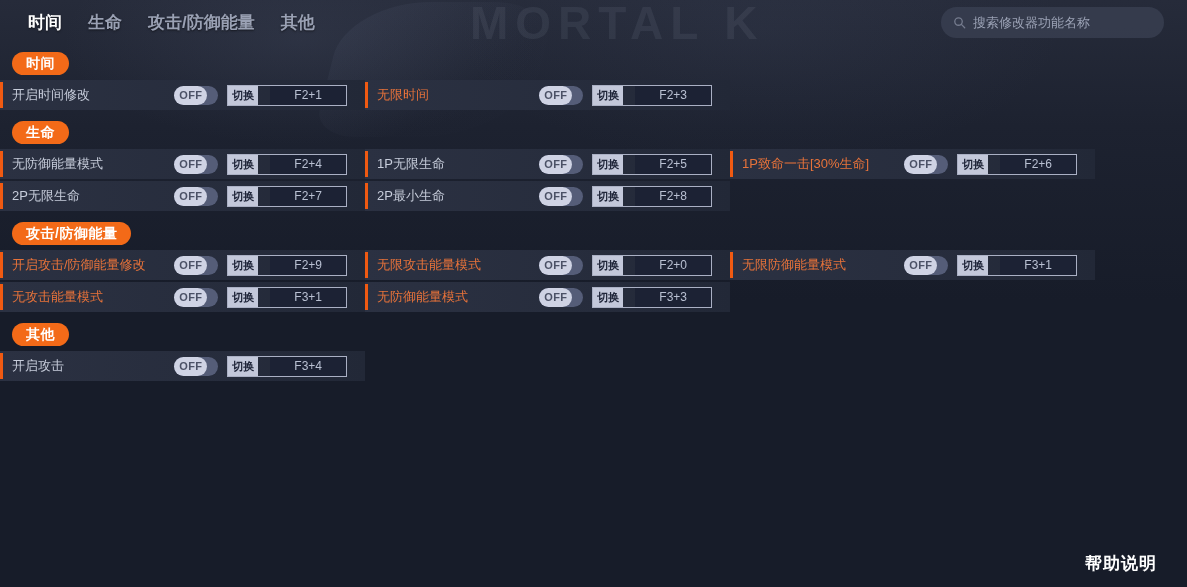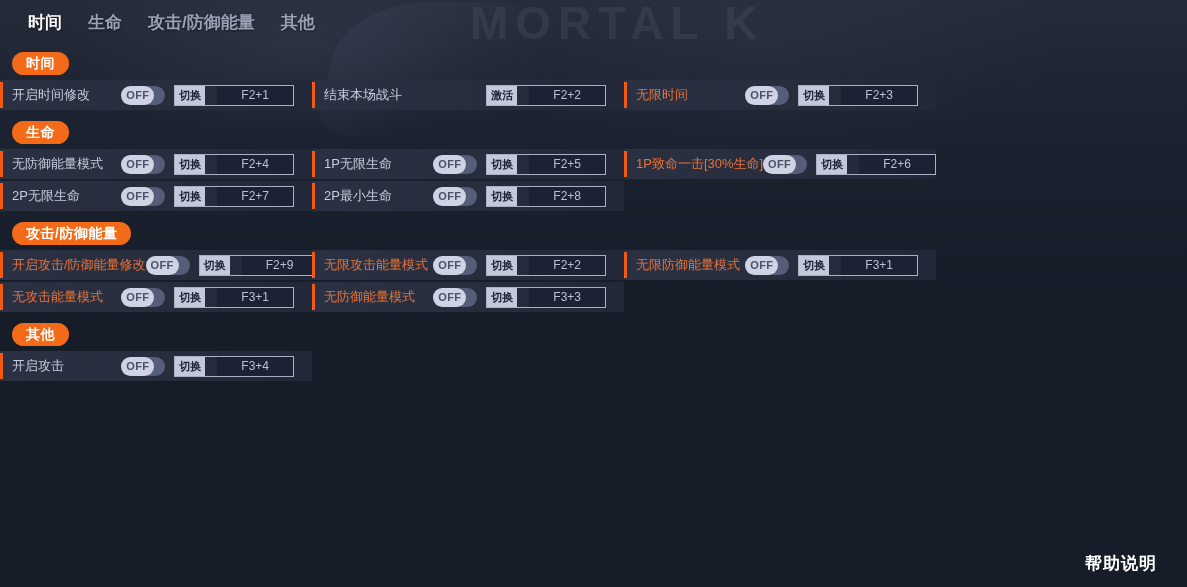--- a/index.html
+++ b/index.html
@@ -63,21 +63,21 @@
   .section { margin-bottom:2px; }
   .sec-badge {
     display:inline-block; background:#f36a18; color:#ffffff;
     font-size:14px; font-weight:bold; border-radius:12px;
     padding:3px 14px 4px; margin:7px 0 5px 12px; line-height:1.15;
     letter-spacing:0.5px;
   }
   .rows { display:flex; flex-wrap:wrap; }
 
   .row {
-    width:312px; height:30px; margin-bottom:2px;
+    width:365px; height:30px; margin-bottom:2px;
     display:flex; align-items:center; position:relative;
     background:linear-gradient(90deg,#2b3142 0%, #272d3d 55%, #222837 100%);
     cursor:default;
   }
   .row::before {
     content:""; position:absolute; left:0; top:2px; bottom:2px; width:3px;
     background:#f05a12;
   }
   .row-label {
     font-size:13px; color:#c7cddb; padding-left:12px;
@@ -134,46 +134,45 @@
     <div class="bg-watermark">MORTAL K</div>
   </div>
 
   <div class="header">
     <div class="tabs">
         <div class="tab active">时间</div>
         <div class="tab">生命</div>
         <div class="tab">攻击/防御能量</div>
         <div class="tab">其他</div>
       </div>
+    <div class="search-box">
+      <svg class="search-ico" viewBox="0 0 16 16" fill="none" stroke="#9ba2b5" stroke-width="1.6">
+        <circle cx="6.8" cy="6.8" r="4.6"></circle>
+        <line x1="10.3" y1="10.3" x2="14.4" y2="14.4" stroke-linecap="round"></line>
+      </svg>
+      <span class="search-ph">搜索修改器功能名称</span>
+    </div>
   </div>
 
   <div class="content">
       <div class="section"><div class="sec-badge">时间</div><div class="rows">
           <div class="row">
             <div class="row-label">开启时间修改</div>
             <div class="spacer"></div>
             <div class="toggle">
               <div class="knob">
                 <span>OFF</span>
               </div>
             </div>
             <div class="hotkey">
               <div class="hk-mode">切换</div>
               <div class="hk-key">F2+1</div>
             </div>
           </div>
           <div class="row">
-            <div class="row-label">结束本场战斗</div>
-            <div class="spacer"></div>
-            <div class="hotkey">
-              <div class="hk-mode">激活</div>
-              <div class="hk-key">F2+2</div>
-            </div>
-          </div>
-          <div class="row">
             <div class="row-label accent">无限时间</div>
             <div class="spacer"></div>
             <div class="toggle">
               <div class="knob">
                 <span>OFF</span>
               </div>
             </div>
             <div class="hotkey">
               <div class="hk-mode">切换</div>
               <div class="hk-key">F2+3</div>
@@ -264,21 +263,21 @@
           <div class="row">
             <div class="row-label accent">无限攻击能量模式</div>
             <div class="spacer"></div>
             <div class="toggle">
               <div class="knob">
                 <span>OFF</span>
               </div>
             </div>
             <div class="hotkey">
               <div class="hk-mode">切换</div>
-              <div class="hk-key">F2+2</div>
+              <div class="hk-key">F2+0</div>
             </div>
           </div>
           <div class="row">
             <div class="row-label accent">无限防御能量模式</div>
             <div class="spacer"></div>
             <div class="toggle">
               <div class="knob">
                 <span>OFF</span>
               </div>
             </div>

